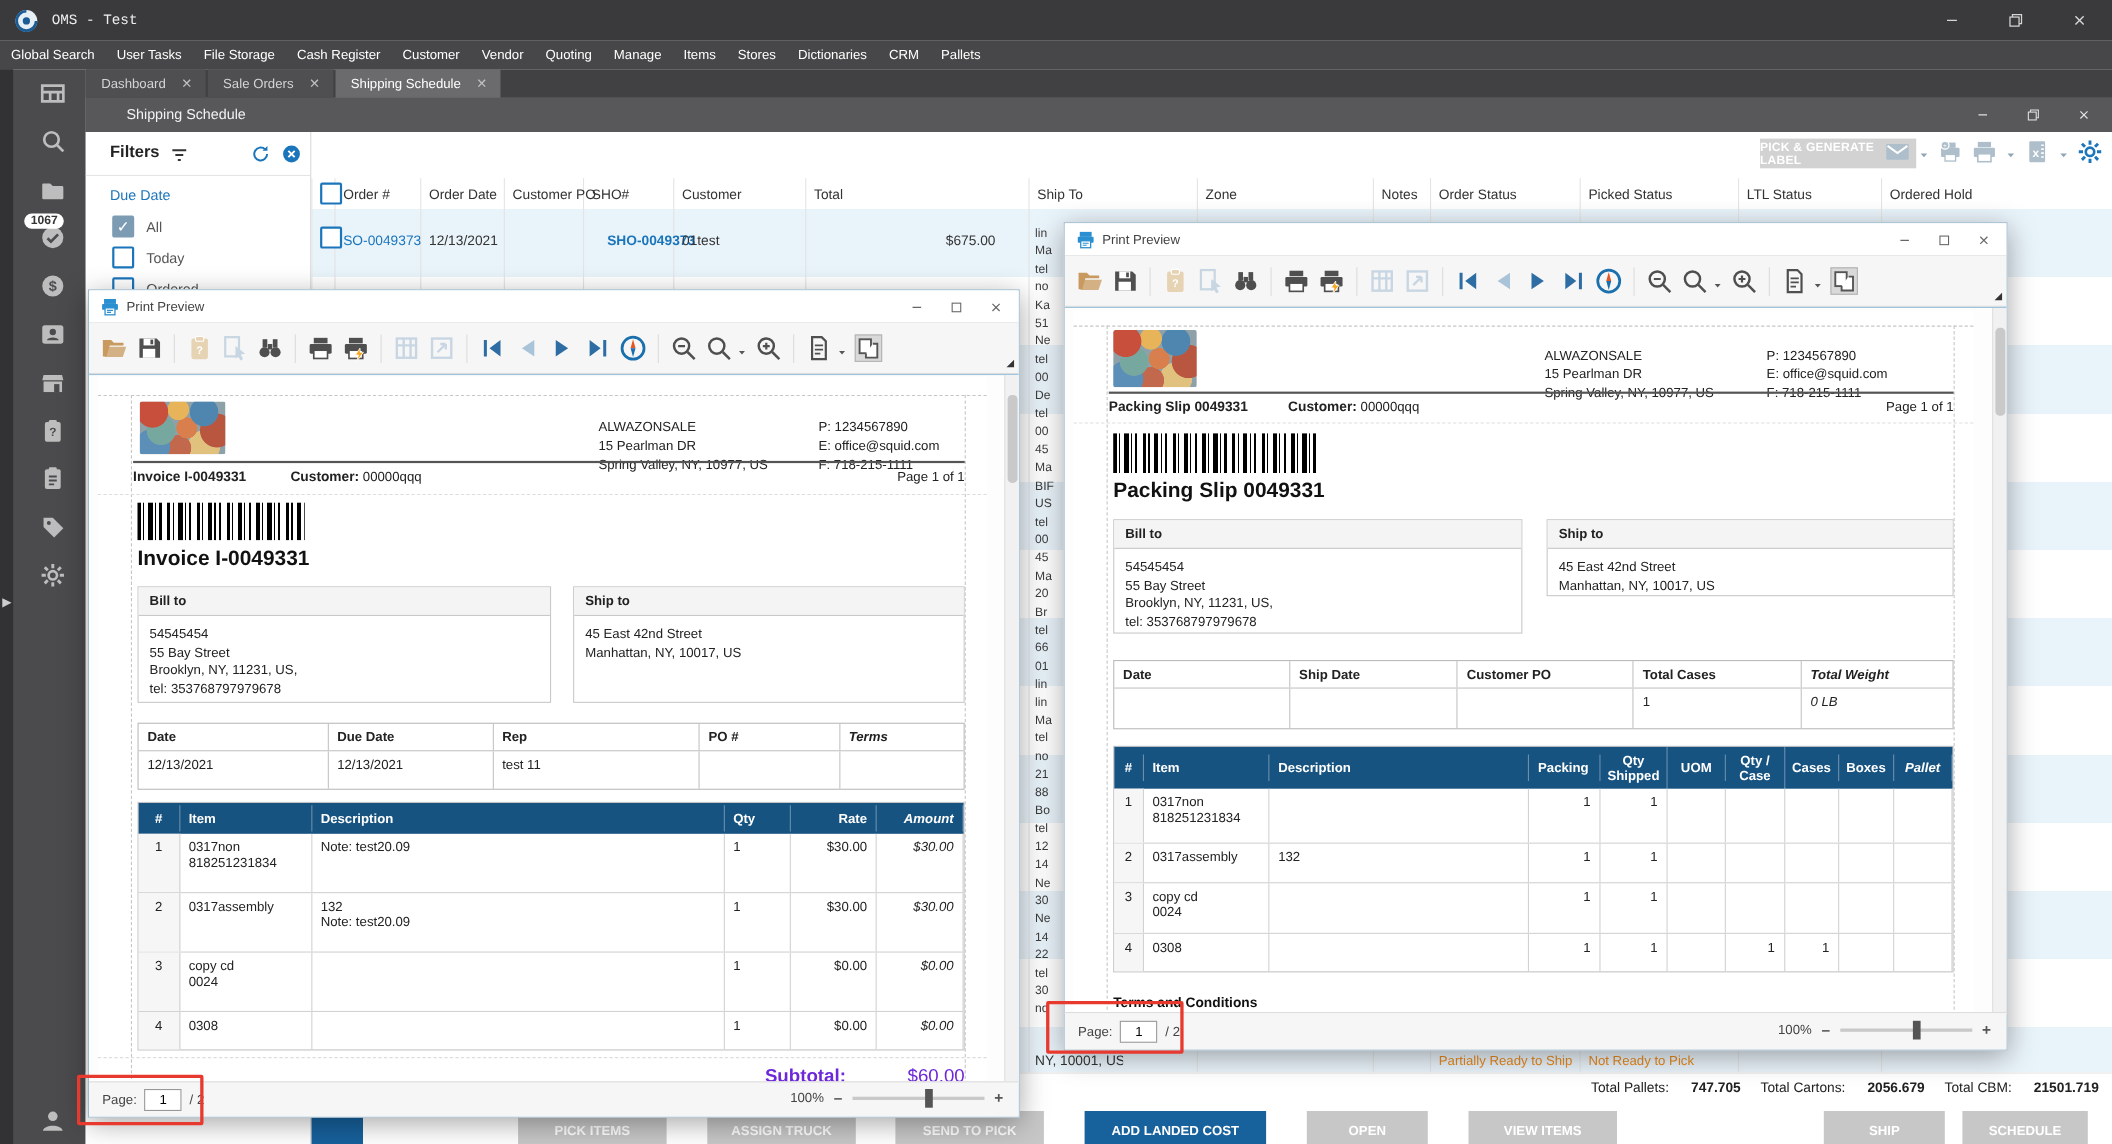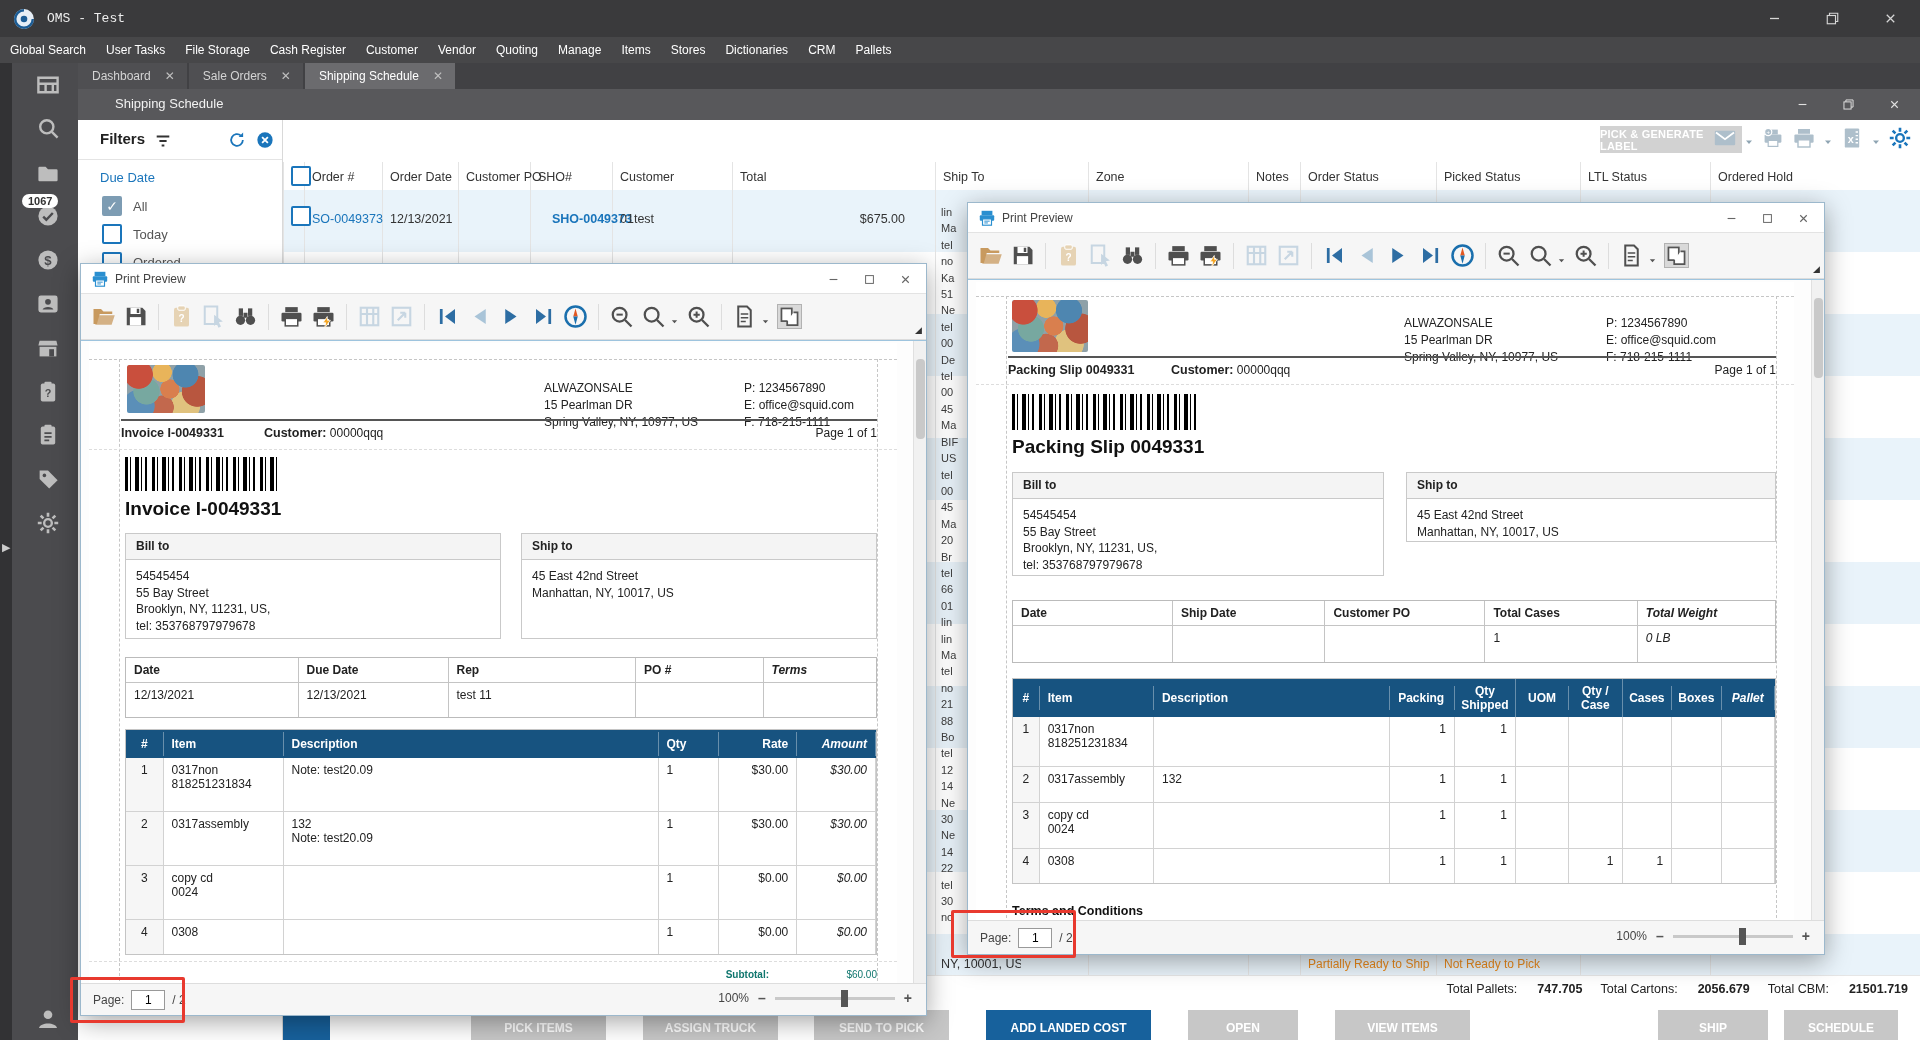--- a/index.html
+++ b/index.html
@@ -129,21 +129,21 @@
   .dthead { border-bottom:1px solid #c4c4c4; }
   .itable { position:absolute; background:#fff; border:1px solid #c4c4c4; }
   .ithead { display:flex; background:#175380; color:#fff; font-weight:bold; font-size:12px; align-items:center; }
   .ithead .dtc { border-right:1px solid rgba(255,255,255,.35); color:#fff; display:flex; align-items:center; white-space:pre-line; }
   .itrow { display:flex; border-bottom:1px solid #d2d2d2; }
   .itrow:last-child { border-bottom:none; }
   .itrow .dtc { border-right:1px solid #d2d2d2; }
   .numcell { background:#f6f6f6; text-align:center; }
   .right { text-align:right; }
   .center { text-align:center; }
-  .subrow { position:absolute; font-size:10px; color:#0f766e; }
+  .subrow { position:absolute; font-size:17px; color:#6d28d9; }
   .pbottom { position:absolute; left:0; bottom:0; width:100%; background:#f6f6f6; border-top:1px solid #ddd; }
   .pager { position:absolute; left:12px; display:flex; align-items:center; gap:7px; font-size:12px; color:#444; }
   .pager input { width:34px; height:20px; border:1px solid #999; text-align:center; font-size:12px; font-family:"Liberation Sans",sans-serif; }
   .zoomctl { position:absolute; right:14px; display:flex; align-items:center; gap:9px; font-size:12px; color:#444; }
   .ztrack { position:relative; width:120px; height:3px; background:#c9c9c9; }
   .zthumb { position:absolute; left:55%; top:-7px; width:7px; height:17px; background:#555; }
   .zsign { font-size:14px; color:#555; font-weight:bold; }
   .redbox { position:absolute; border:3px solid #e8392e; border-radius:2px; z-index:40; pointer-events:none; }
   .terms { position:absolute; font-weight:bold; font-size:12.5px; color:#111;text-align:right; }
 </style>

